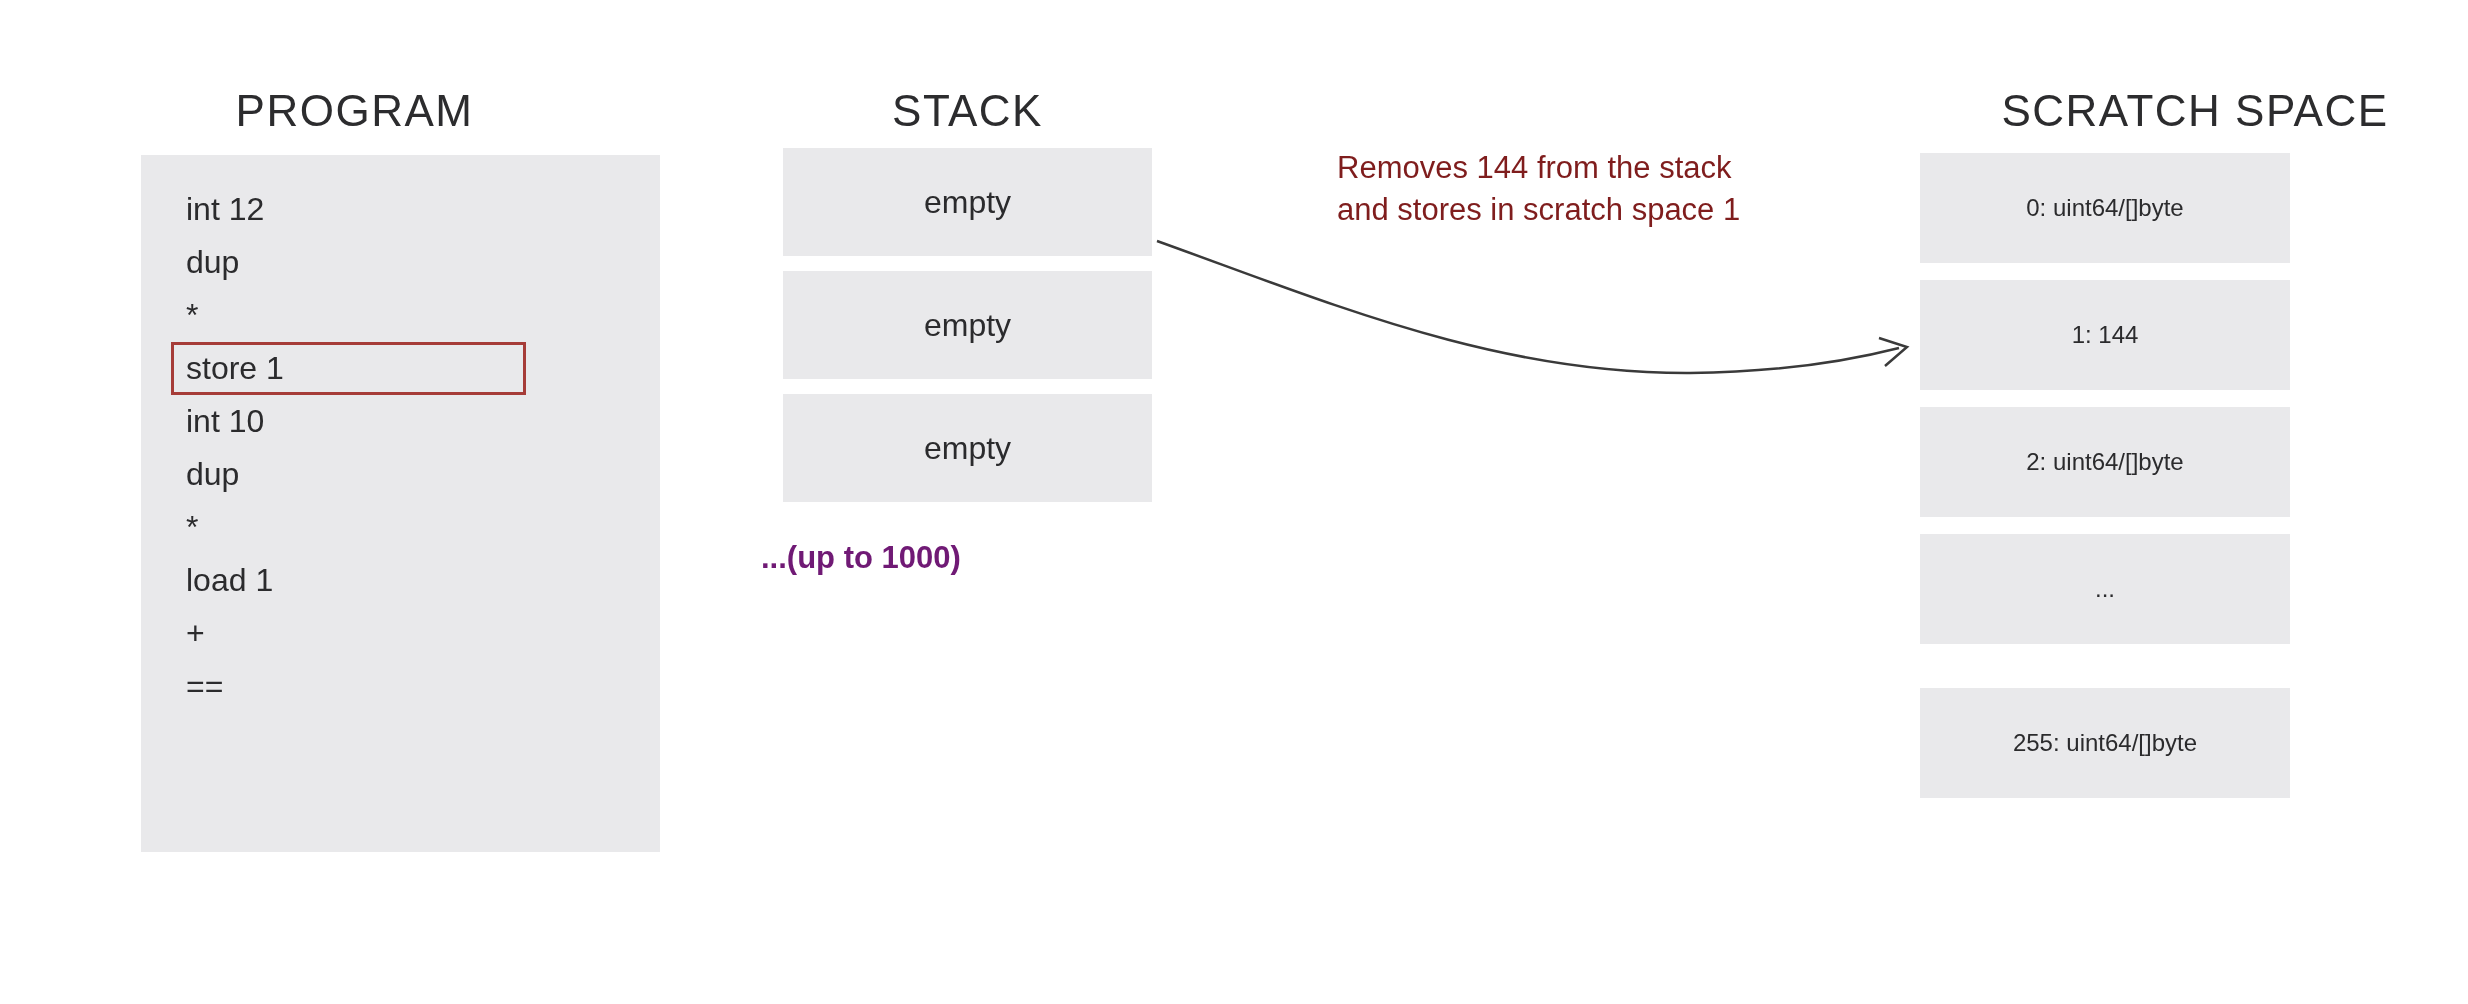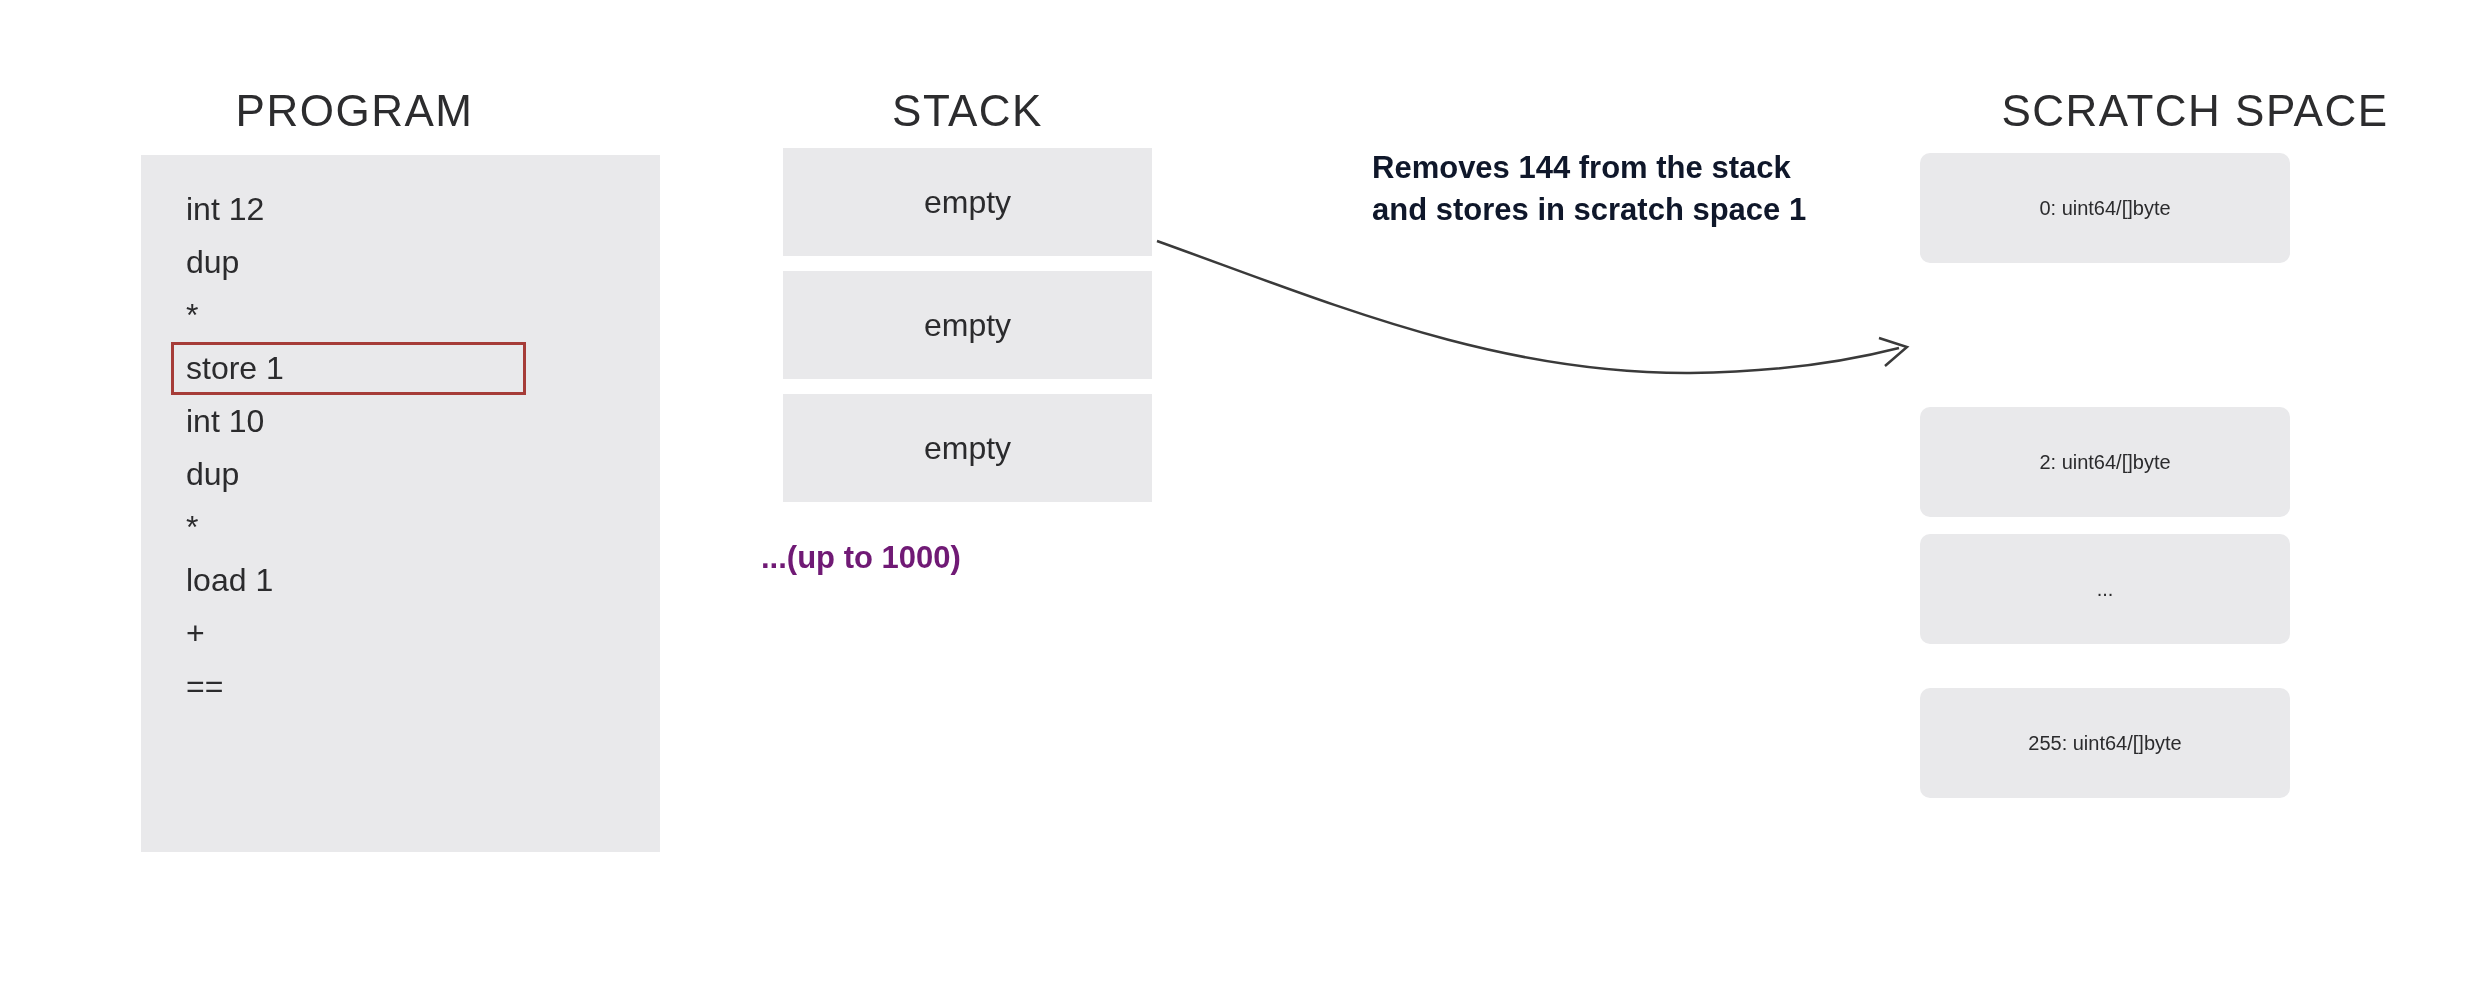--- a/index.html
+++ b/index.html
@@ -53,32 +53,31 @@
   }
   #stack-caption{
     position:absolute;
     left:761px;top:540px;width:370px;
     text-align:left;
     font-size:31px;font-weight:700;color:#701a75;
   }
   
   #annotation{
     position:absolute;
-    left:1372px;top:147px;
-    font-size:31px;font-weight:700;
-    line-height:42px;color:#0f172a;
+    left:1337px;top:147px;
+    font-size:31px;font-weight:400;
+    line-height:42px;color:#7f1d1d;
     white-space:nowrap;
   }
   
   .scratch-slot{
     left:1920px;width:370px;height:110px;
     display:flex;align-items:center;justify-content:center;
-    font-size:20px;color:#2b2b2d;
+    font-size:24px;color:#2b2b2d;
     white-space:nowrap;
-    border-radius:10px;
   }
   #arrow-svg{
     position:absolute;left:0;top:0;width:2468px;height:1004px;
     pointer-events:none;
   }
 </style>
 </head>
 <body>
 
 <div id="canvas">
@@ -116,17 +115,18 @@
   </div>
 
   <svg id="arrow-svg" viewBox="0 0 2468 1004">
     <path d="M1157,241 C1330,303 1495,374 1690,373 C1792,372 1856,359 1899,348" fill="none" stroke="#3a3a3a" stroke-width="2.5"></path>
     <polyline points="1879,338 1907,347 1885,366" fill="none" stroke="#3a3a3a" stroke-width="2.5"></polyline>
   </svg>
 
   <div class="col-title" style="left:1960px;width:470px;">SCRATCH SPACE</div>
 
   <div class="panel scratch-slot" style="top:153px;">0: uint64/[]byte</div>
+  <div class="panel scratch-slot" style="top:280px;">1: 144</div>
   <div class="panel scratch-slot" style="top:407px;">2: uint64/[]byte</div>
   <div class="panel scratch-slot" style="top:534px;">...</div>
   <div class="panel scratch-slot" style="top:688px;text-align:center;">255: uint64/[]byte</div>
 
 </div>
 
 </body></html>

